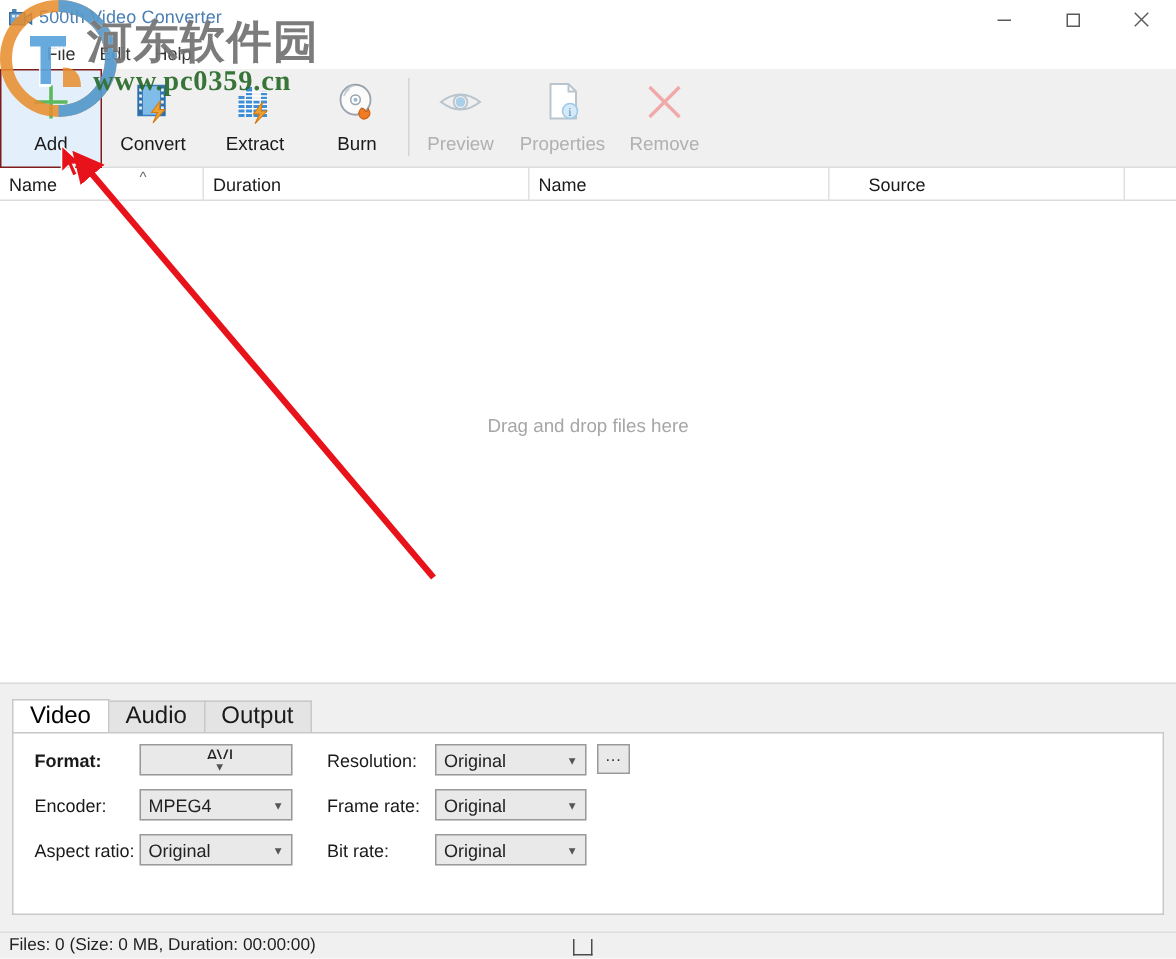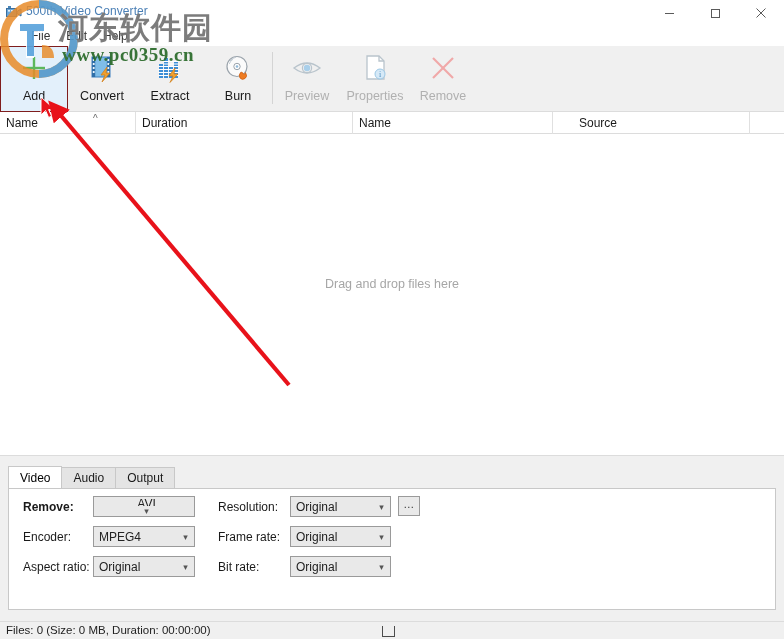--- a/index.html
+++ b/index.html
@@ -132,21 +132,21 @@
     width: 784px; height: 166px;
     background: #f0f0f0;
     border-top: 1px solid #dcdcdc;
   }
   .tabstrip {
     position: absolute; left: 8px; top: 11px;
     height: 21px; display: flex; align-items: flex-end;
   }
   .tab {
     height: 21px; padding: 0 11px;
-    font-size: 12px; color: #1a1a1a;
+    font-size: 16px; color: #1a1a1a;
     display: flex; align-items: center;
     border: 1px solid #c8c8c8;
     border-bottom: none;
     background: #e4e4e4;
     margin-right: -1px;
   }
   .tab.active {
     background: #ffffff;
     color: #000;
     height: 22px;
@@ -422,21 +422,21 @@
       <div class="tab">
         <span>Audio</span>
       </div>
       <div class="tab">
         <span>Output</span>
       </div>
     </div>
 
     <div class="tabbody">
 
-      <div class="field-label bold" style="left:14px; top:11px;">Remove:</div>
+      <div class="field-label bold" style="left:14px; top:11px;">Format:</div>
       <div class="combo" style="left:84px; top:7px; width:102px;flex-direction:column;">
         <span class="cval">AVI</span>
         <span class="carrow">▾</span>
       </div>
 
       <div class="field-label" style="left:14px; top:41px;">Encoder:</div>
       <div class="combo" style="left:84px; top:37px; width:102px;">
         <span class="cval">MPEG4</span>
         <span class="carrow">▾</span>
       </div>

